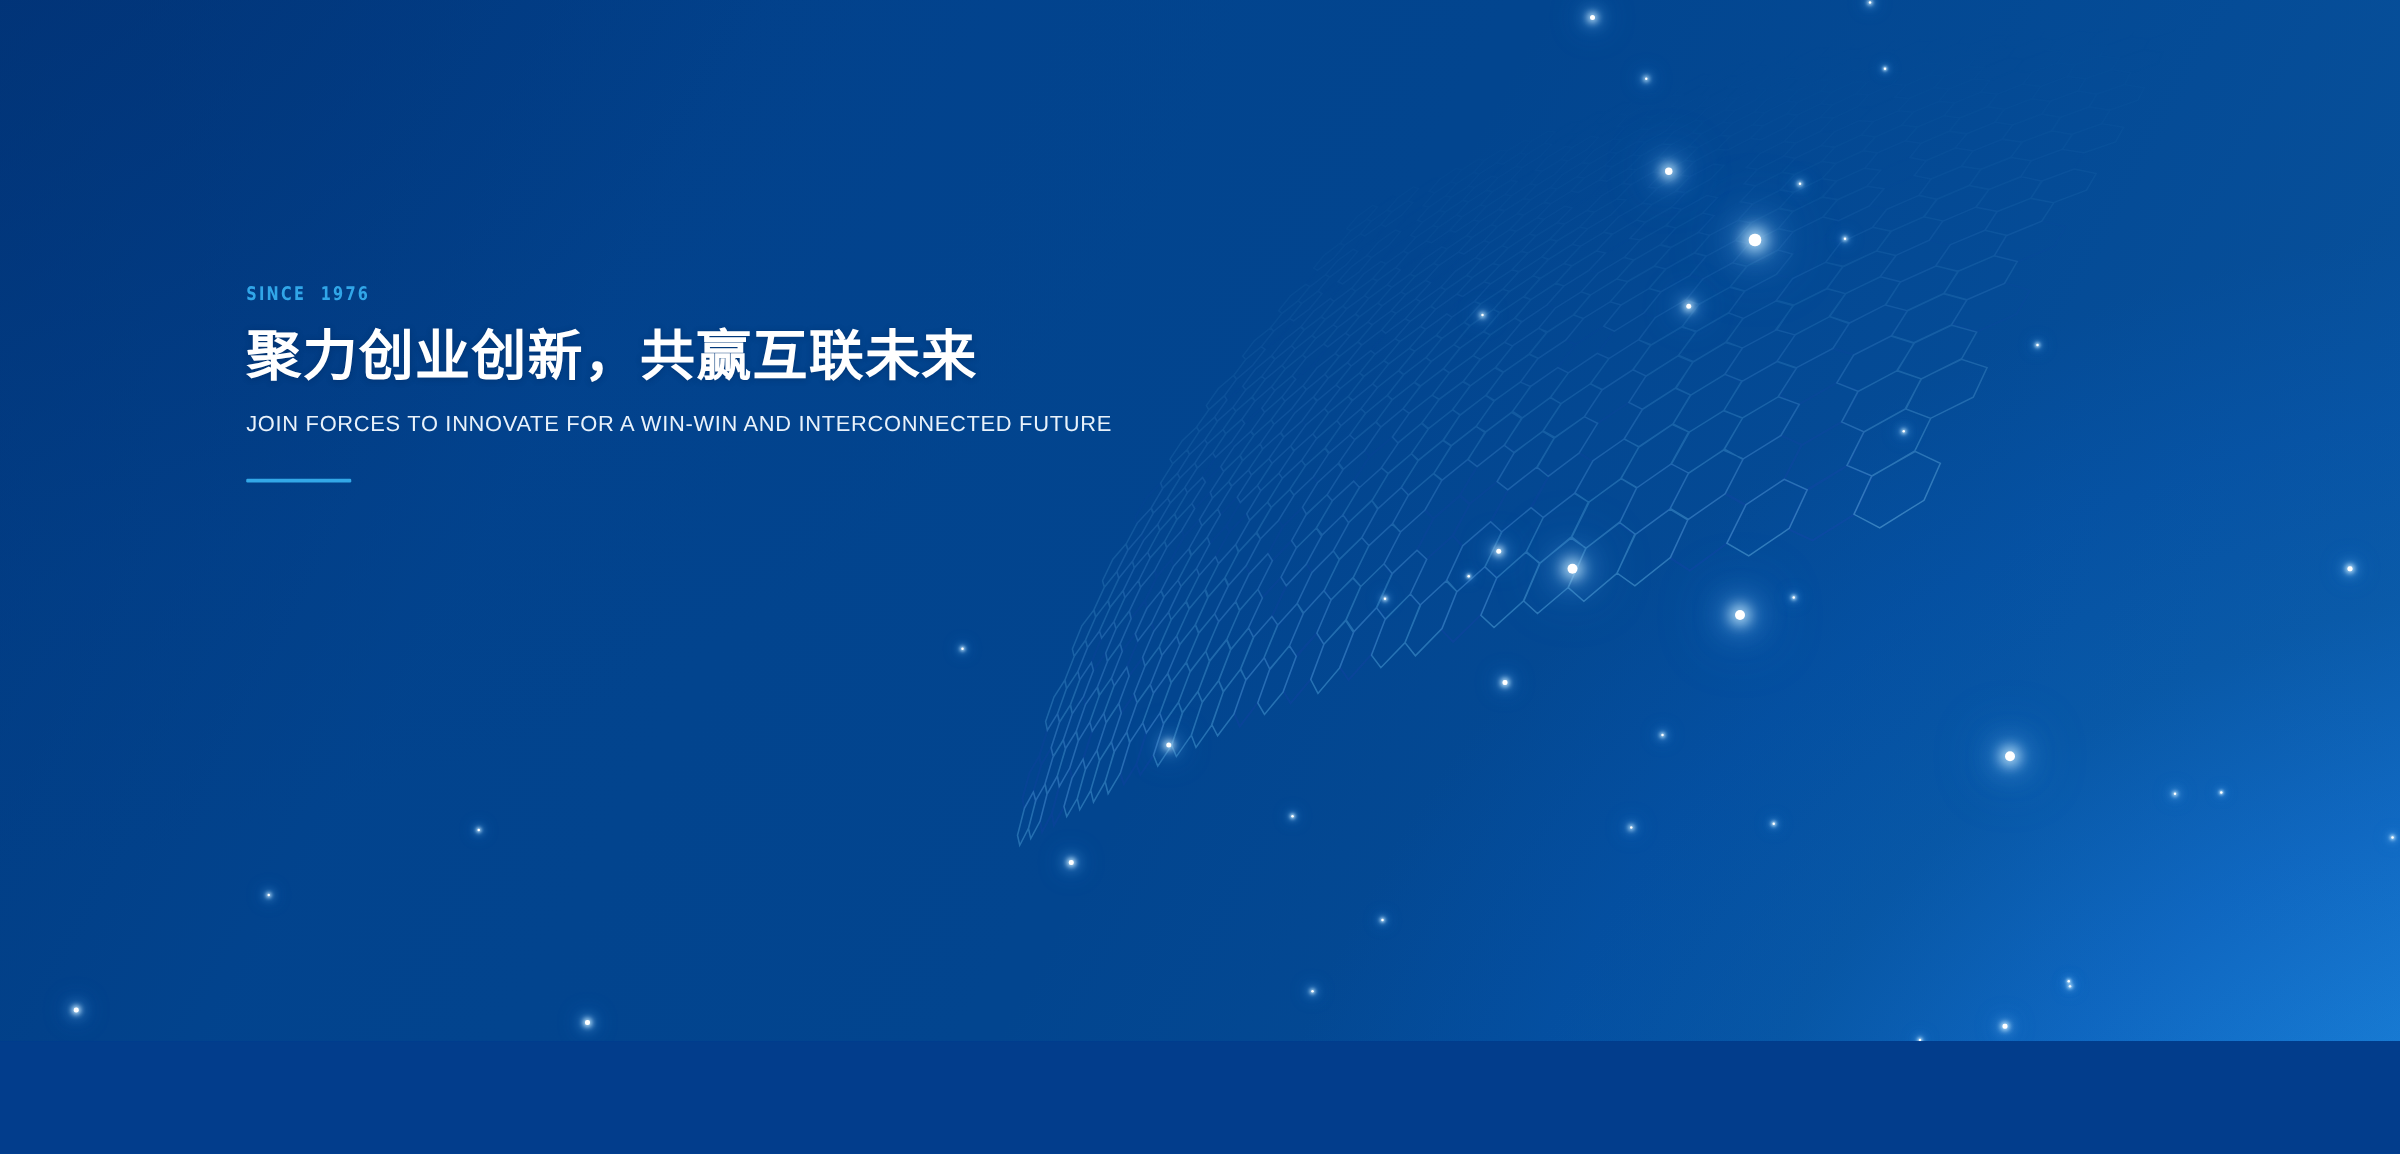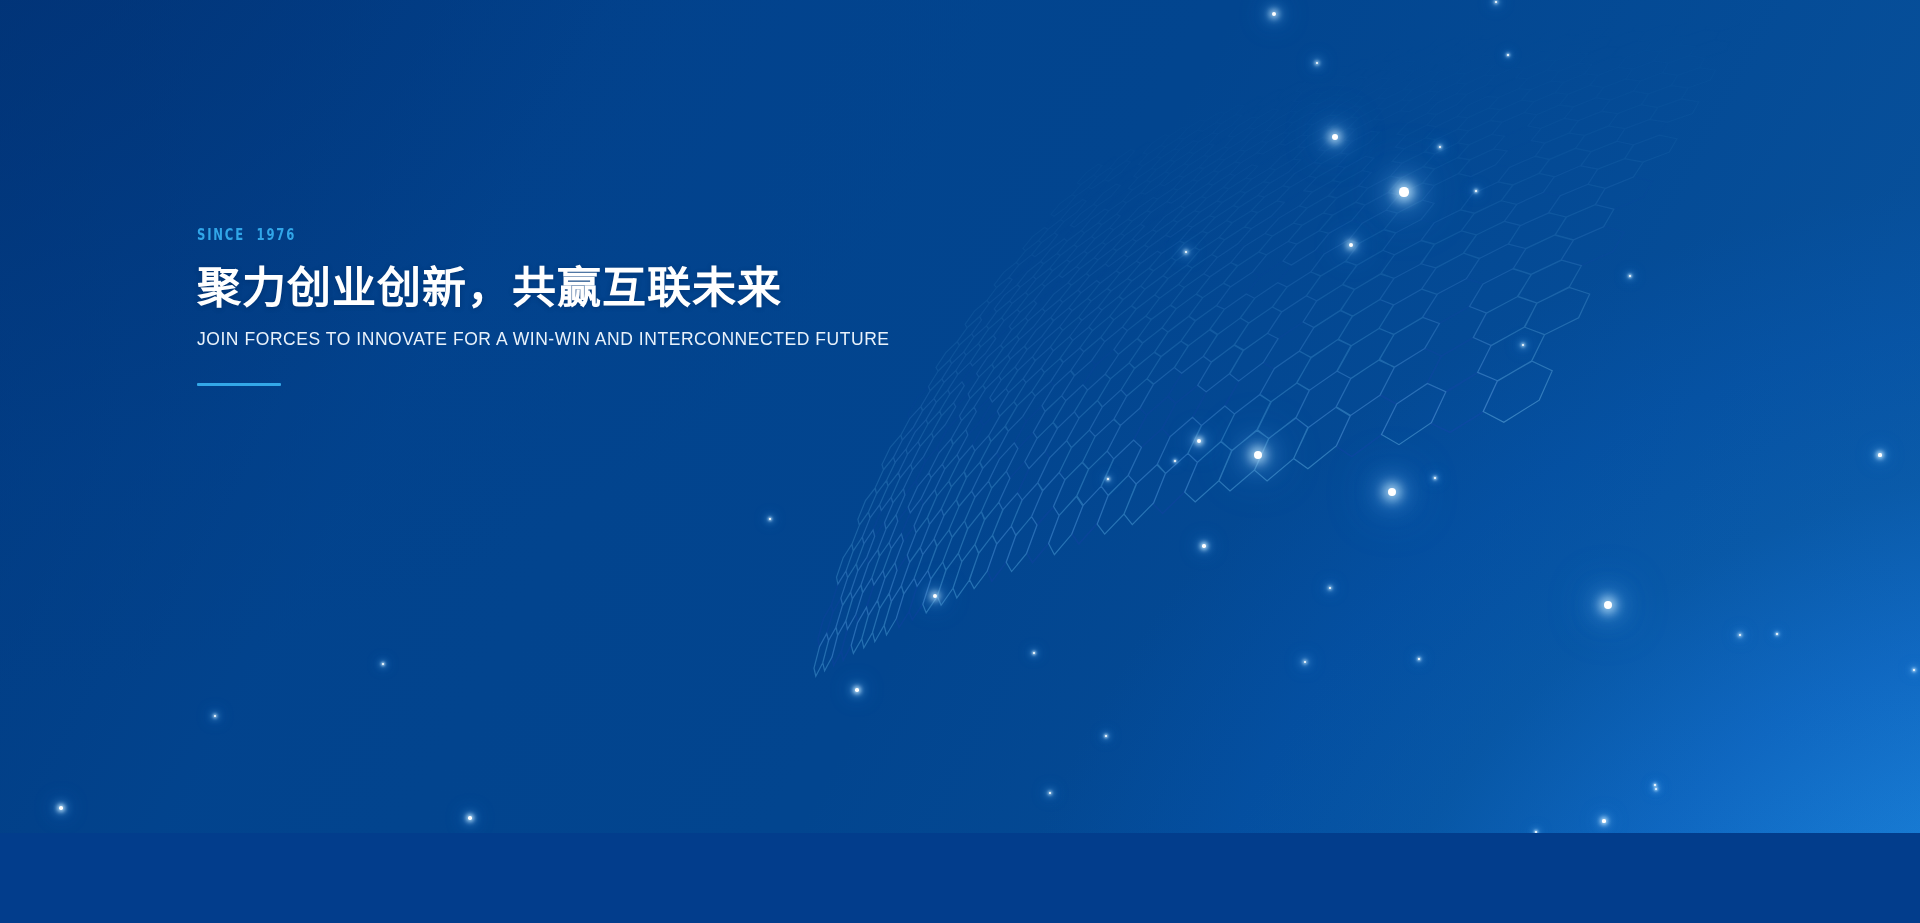--- a/index.html
+++ b/index.html
@@ -101,21 +101,21 @@
 
   .headline {
     color: #ffffff;
     font-size: 44px;
     font-weight: 700;
     line-height: 1.1;
     letter-spacing: 1px;
     margin: 0 0 14px 0;
     white-space: nowrap;
     text-shadow: 0 1px 5px rgba(0, 26, 66, 0.30);
-    font-family: Liberation Serif, serif;
+    font-family: Liberation Mono, monospace;
   }
 
   .subhead {
     color: #e9f2fb;
     font-size: 17.5px;
     font-weight: 400;
     letter-spacing: 0.55px;
     line-height: 1.25;
     margin: 16px 0 32px 0;
     white-space: nowrap;

